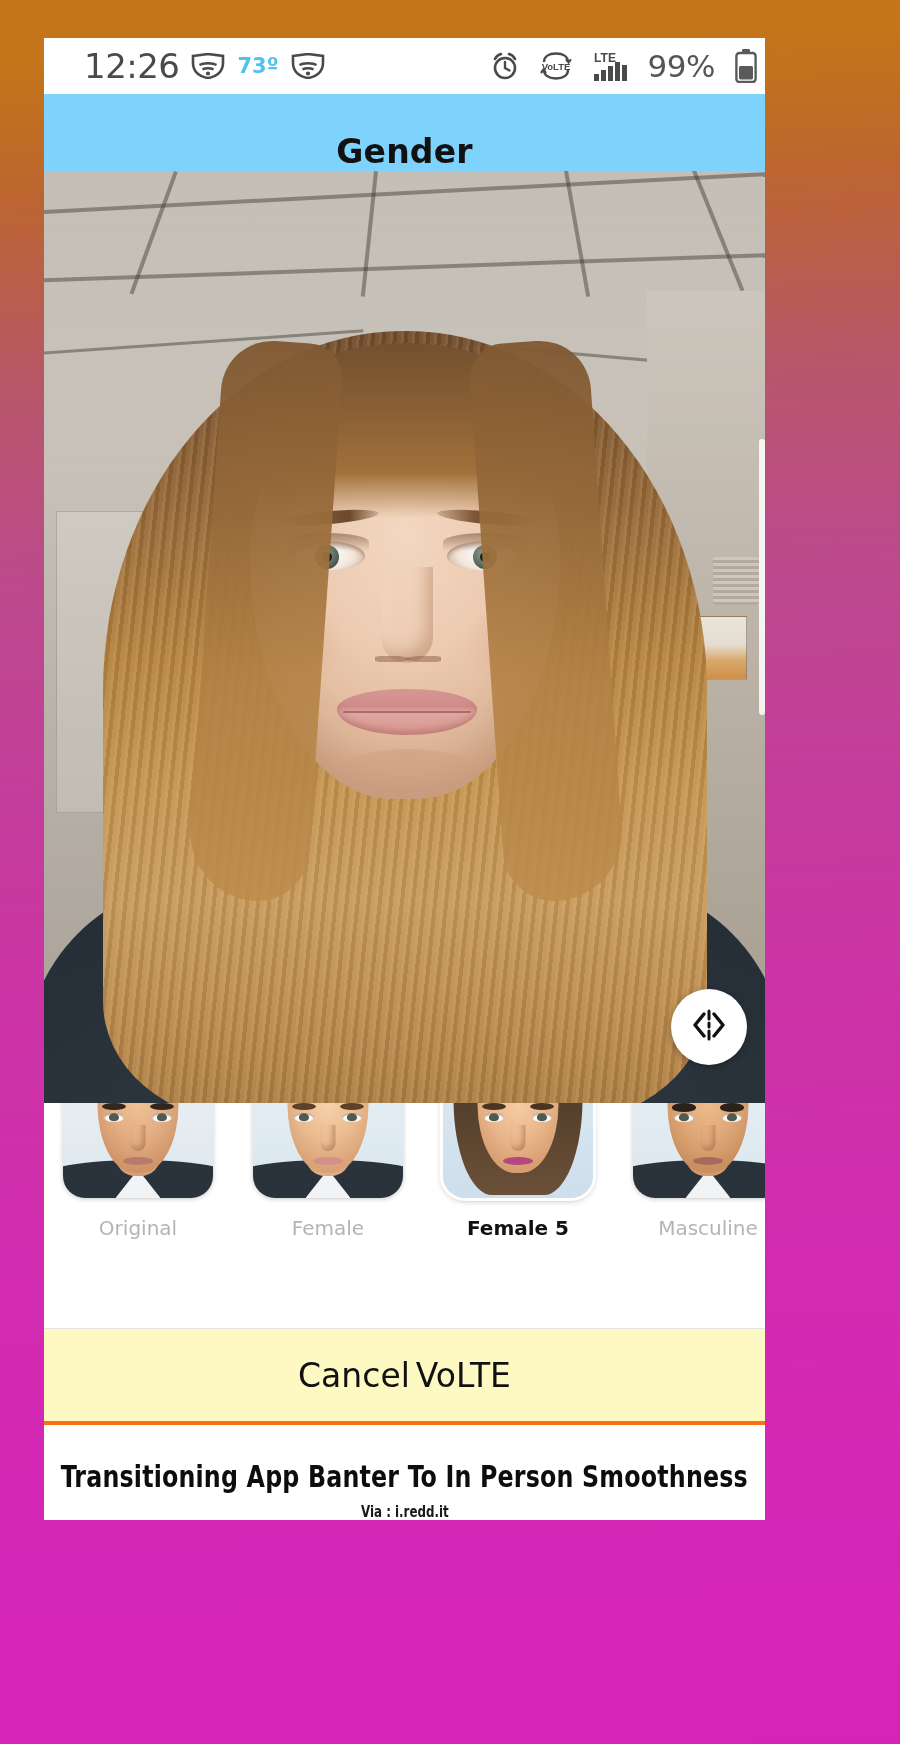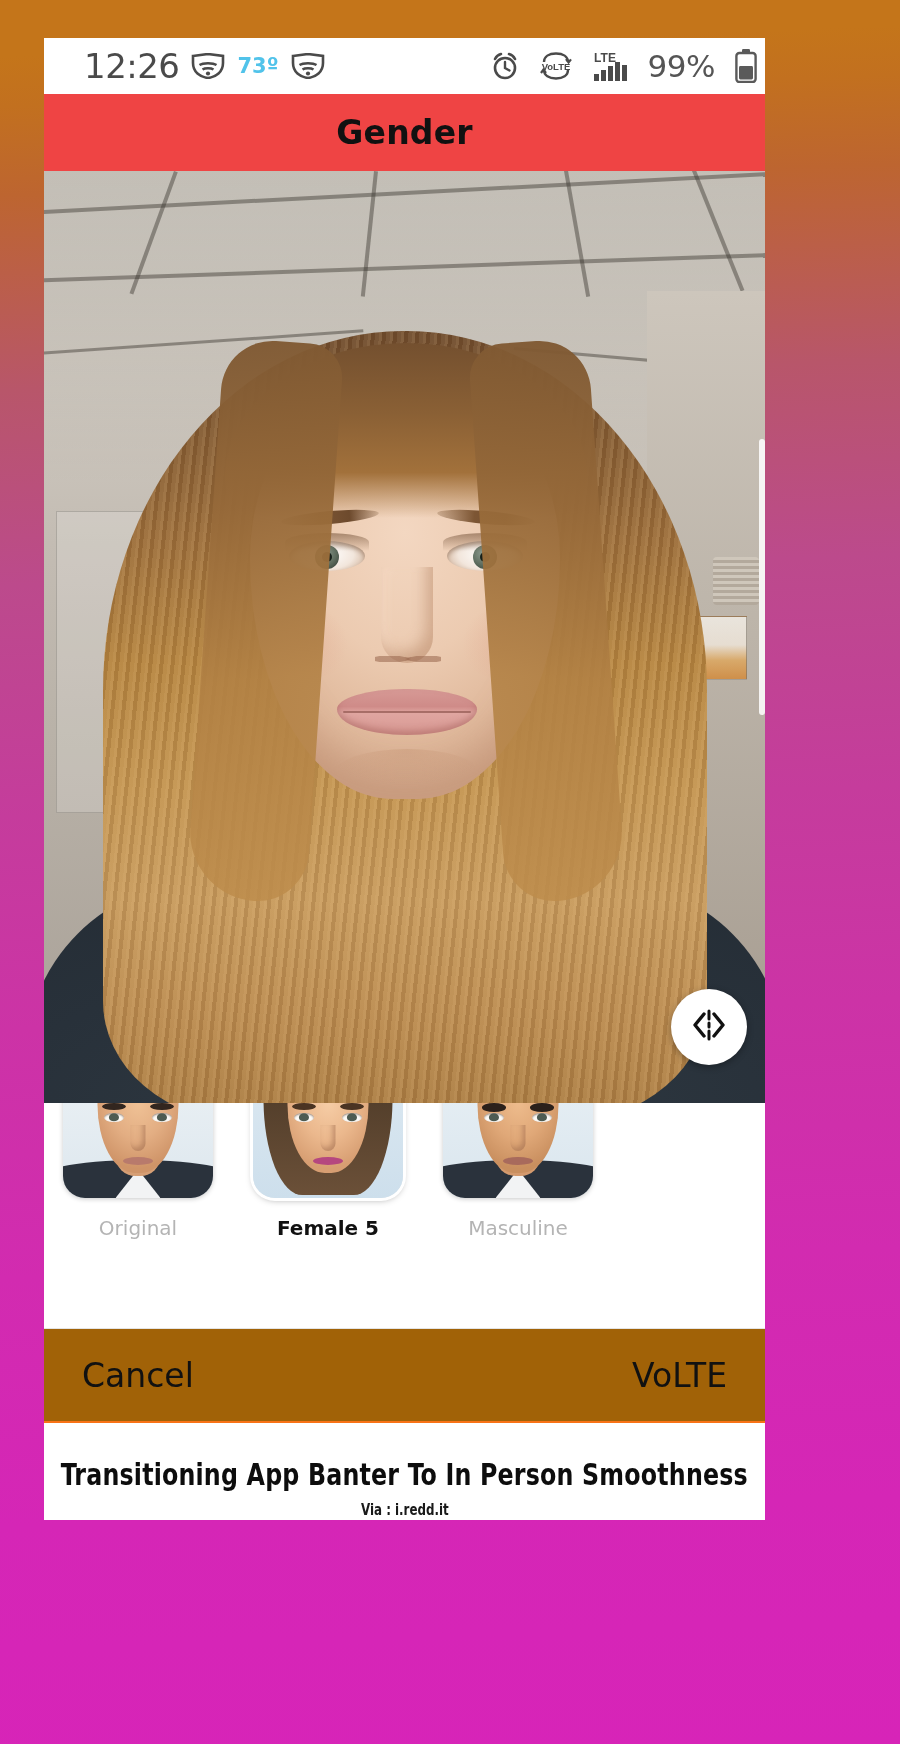--- a/index.html
+++ b/index.html
@@ -85,23 +85,23 @@
     color: #555555;
     font-family: "DejaVu Sans", sans-serif;
     line-height: 1;
     letter-spacing: -0.5px;
   }
   .ico { display: block; }
 
   
   #titlebar {
     height: 77px;
-    background: #ef4444;
-    display: flex;
-    align-items: center;
+    background: #7dd3fc;
+    display: flex;
+    align-items: flex-end;
     justify-content: center;
   }
   #titlebar .title {
     font-size: 33px;
     font-weight: bold;
     color: #111111;
     font-family: "DejaVu Sans", sans-serif;
     letter-spacing: 0.2px;
   }
 
@@ -485,45 +485,45 @@
   .mini .mo {
     position: absolute; left: 50%; top: 74%;
     transform: translateX(-50%);
     width: 20%; height: 5%;
     border-radius: 50%;
   }
 
   
   #actions {
     height: 93px;
-    background: #a16207;
+    background: #fef9c3;
     border-top: 1px solid #e4e4e4;
     display: flex;
     align-items: center;
-    justify-content: space-between;
+    justify-content: center;
     padding: 0 38px;
     box-sizing: border-box;
     gap: 6px;
   }
   #actions .act {
     font-size: 33px;
     color: #111111;
     font-family: "DejaVu Sans", sans-serif;
   }
 
   
   #caption {
     height: 129px;
     background: #ffffff;
     display: flex;
     flex-direction: column;
     align-items: center;
     justify-content: center;
     gap: 9px;
-    border-top: 2px solid #f97316;
+    border-top: 4px solid #f97316;
   }
   #caption .cap-main {
     font-size: 30px;
     font-weight: bold;
     color: #0d0d0d;
     font-family: "DejaVu Sans Condensed", "DejaVu Sans", sans-serif;
     transform: scaleX(0.88);
     letter-spacing: 0.2px;
     white-space: nowrap;
   }
@@ -691,20 +691,43 @@
               <div class="ey r">
                   <i></i>
                 </div>
               <div class="ns"></div>
               <div class="mo" style="background:#b87a6c;"></div>
             </div>
           </div>
           <div class="thumb-label">Original</div>
         </div>
 
+        <div class="thumb-item">
+          <div class="thumb">
+            <div class="mini">
+              <div class="bg" style="background:linear-gradient(180deg,#e9f1f6 0%,#d9e6ef 100%);"></div>
+              <div class="suit"></div>
+              <div class="collar"></div>
+              <div class="neck" style="background:#e2ad81;"></div>
+              <div class="fc" style="background:radial-gradient(62% 58% at 50% 38%,#f7d2ab 0%,#edbd92 55%,#d9a277 100%);"></div>
+
+              <div class="br l" style="background:#5a4128;"></div>
+              <div class="br r" style="background:#5a4128;"></div>
+              <div class="ey l">
+                  <i></i>
+                </div>
+              <div class="ey r">
+                  <i></i>
+                </div>
+              <div class="ns"></div>
+              <div class="mo" style="background:#d38f88;"></div>
+            </div>
+          </div>
+          <div class="thumb-label">Female</div>
+        </div>
 
         <div class="thumb-item">
           <div class="thumb sel">
             <div class="mini">
               <div class="bg" style="background:linear-gradient(180deg,#dfeaf2 0%,#cddfec 100%);"></div>
               <div class="hr-long" style="background:linear-gradient(180deg,#3a2a1e 0%,#55402c 40%,#6b5038 100%);"></div>
               <div class="fc" style="background:radial-gradient(62% 58% at 50% 38%,#f6cda6 0%,#ebb88d 55%,#d79e72 100%); z-index:2;"></div>
               <div class="br l" style="background:#4a3423; z-index:3;"></div>
               <div class="br r" style="background:#4a3423; z-index:3;"></div>
               <div class="ey l" style="z-index:3;">

